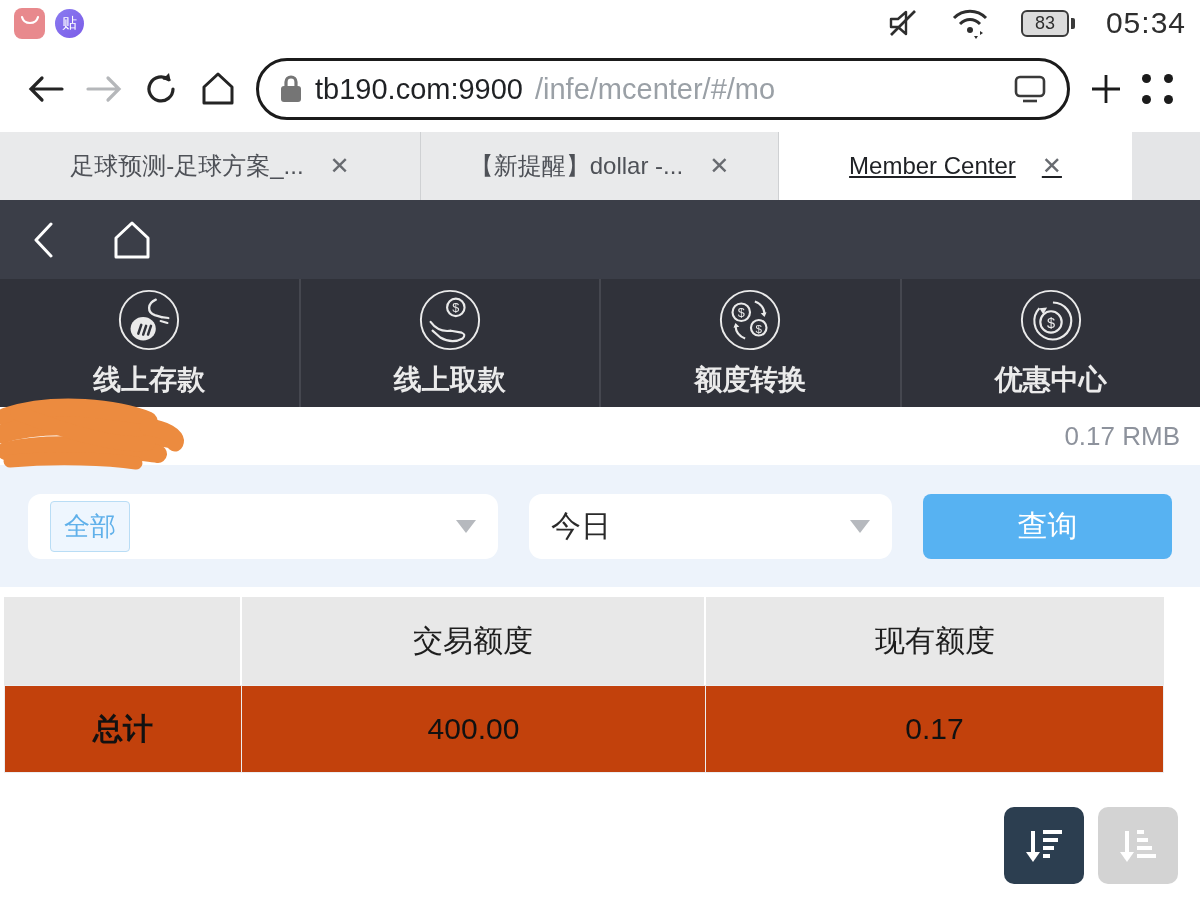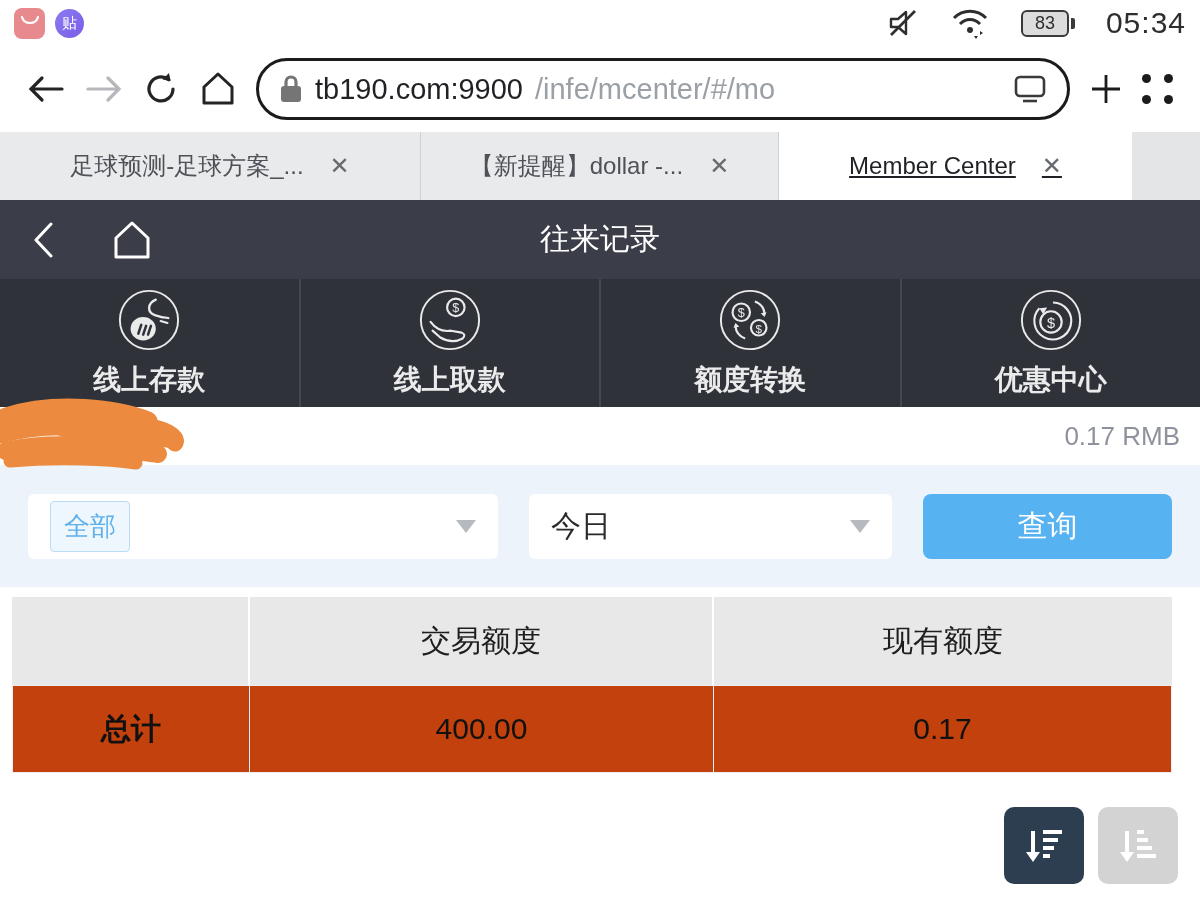--- a/index.html
+++ b/index.html
@@ -45,30 +45,30 @@
   .qn-item:last-child { border-right:none; }
   .qn-label { color:#ebebeb; font-size:28px; font-weight:600; }
 
   
   .account-row { height:58px; background:#fff; display:flex; align-items:center; justify-content:flex-end; padding-right:20px; position:relative; }
   .balance { color:#8d929c; font-size:26px; }
   .scribble { position:absolute; left:-4px; top:-10px; }
 
   
   .filter-band { height:122px; background:#edf3fb; display:flex; align-items:center; padding:0 28px; gap:31px; }
-  .dropdown { background:#fff; border-radius:6px; height:65px; display:flex; align-items:center; justify-content:space-between; padding:0 22px; }
+  .dropdown { background:#fff; border-radius:13px; height:65px; display:flex; align-items:center; justify-content:space-between; padding:0 22px; }
   .dd-type { width:470px; } .dd-date { width:363px; }
   .chip { background:#eef6fe; border:1px solid #b9ddf5; border-radius:4px; color:#5fb0ea; font-size:26px; padding:7px 13px; }
   .dd-value { color:#2a2a2a; font-size:30px; }
   .caret { width:0; height:0; border-left:10px solid transparent; border-right:10px solid transparent; border-top:13px solid #b6b9be; }
   .query-btn { flex:1; height:65px; background:#57b2f2; border-radius:8px; color:#fff; font-size:30px; display:flex; align-items:center; justify-content:center; border:none; }
 
   
   .content { background:#fff; padding-top:10px; }
-  .tx-table { margin:0 12px; display:grid; grid-template-columns:238px 464px 458px; }
+  .tx-table { margin:0 4px; display:grid; grid-template-columns:238px 464px 458px; }
   .th { background:#e8e8e8; height:88px; display:flex; align-items:center; justify-content:center; font-size:30px; color:#1e1e1e; border-right:2px solid #fff; }
   .th:nth-child(3) { border-right:none; }
   .td { background:#c2410c; height:88px; display:flex; align-items:center; justify-content:center; font-size:30px; color:#111; border-top:1px solid #eceef1; border-bottom:1px solid #eceef1; border-right:1px solid #eceef1; }
   .td.first { border-left:1px solid #eceef1; font-weight:600; }
 
   
   .sort-row { display:flex; justify-content:flex-end; gap:14px; margin:34px 22px 0 0; }
   .sort-btn { width:80px; height:77px; border-radius:10px; display:flex; align-items:center; justify-content:center; }
   .sort-btn.dark { background:#2c3e50; }
   .sort-btn.light { background:#d3d3d3; }
@@ -172,21 +172,20 @@
   <div class="tab-filler"></div>
 </div>
 
 <div class="page-header">
   <svg width="26" height="40" viewBox="0 0 26 40">
     <path d="M21 4 L6 20 L21 36" fill="none" stroke="#fff" stroke-width="3" stroke-linecap="round" stroke-linejoin="round"></path>
   </svg>
   <svg width="48" height="44" viewBox="0 0 48 44">
     <path d="M8 20 L24 5 L40 20 V39 H8 Z" fill="none" stroke="#fff" stroke-width="3" stroke-linejoin="round"></path>
   </svg>
-  <div class="ph-title">往来记录</div>
 </div>
 
 <div class="quick-nav">
   <div class="qn-item">
     <svg width="66" height="66" viewBox="0 0 68 68">
       <circle cx="34" cy="34" r="30" fill="none" stroke="#eaeaea" stroke-width="2"></circle>
       <path d="M41 13 c-9 4 -9 13 -1 16 l7 2" fill="none" stroke="#eaeaea" stroke-width="2.4" stroke-linecap="round"></path>
       <path d="M47 31 l7 1 M46 35 l7 2" stroke="#eaeaea" stroke-width="2.2" stroke-linecap="round"></path>
       <ellipse cx="28" cy="43" rx="13" ry="12" fill="#eaeaea"></ellipse>
       <path d="M23 48 l3-9 M28 49 l3-9 M33 49 l3-9" stroke="#30323a" stroke-width="2.6" stroke-linecap="round"></path>

